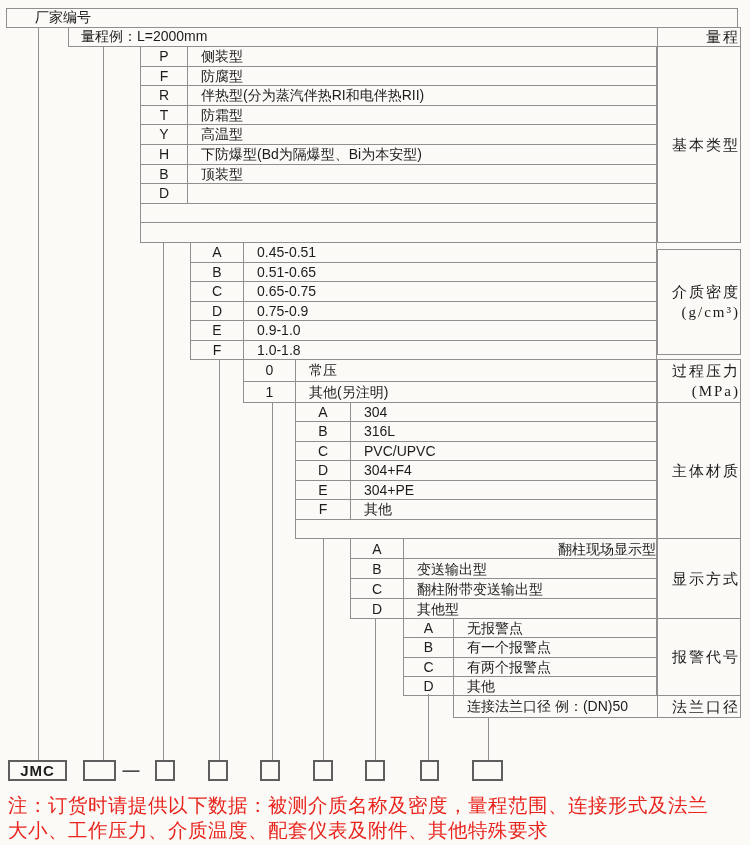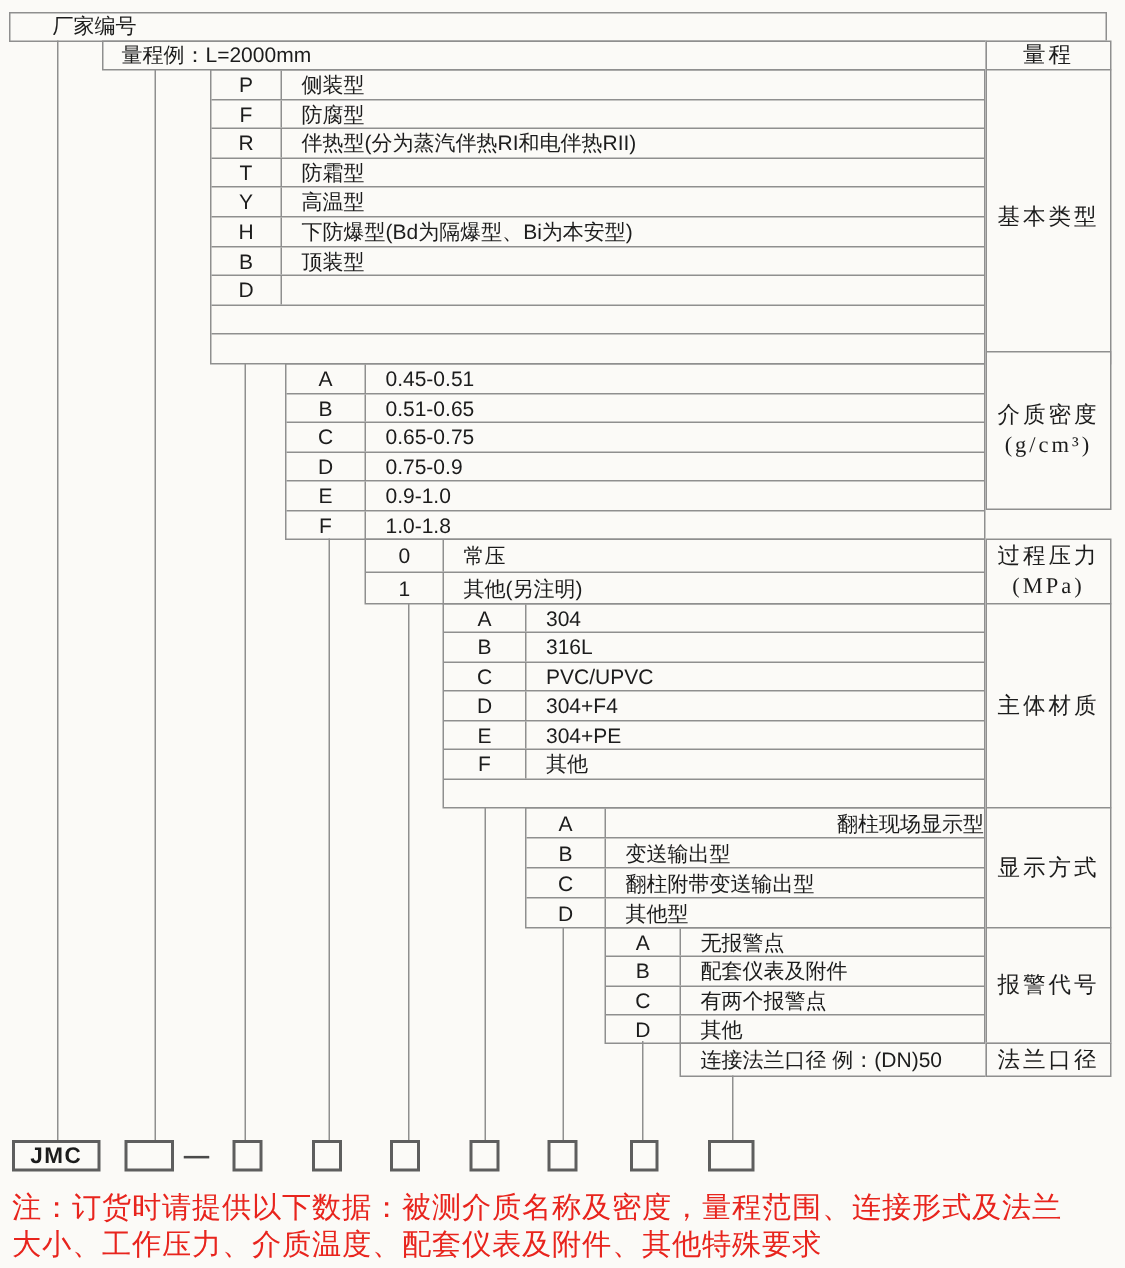--- a/index.html
+++ b/index.html
@@ -21,21 +21,21 @@
   .block{position:absolute;border:1px solid var(--table-border,#8f8f8f)}
   .trow{display:flex;border-bottom:1px solid var(--table-border,#8f8f8f)}
   .trow:last-child{border-bottom:none}
   .tcode{flex:none;border-right:1px solid var(--table-border,#8f8f8f);text-align:center;font-size:14px}
   .tcode.nodiv{border-right:none}
   .tdesc{flex:1;padding-left:13px;font-size:14px;white-space:nowrap;overflow:hidden}
 
   .label-cell{
     position:absolute;left:657px;width:84px;
     border:1px solid var(--table-border,#8f8f8f);
-    display:flex;flex-direction:column;justify-content:center;align-items:center;
+    display:flex;flex-direction:column;justify-content:center;align-items:flex-end;
     font-family:"Liberation Serif","DejaVu Serif",serif;
     font-size:15px;letter-spacing:2px;color:var(--text,#1c1c1c);
     background:var(--background,#fbfaf7);
   }
   .label-line{line-height:20px;white-space:nowrap}
 
   .dropline{position:absolute;width:1px;background:var(--table-border,#8f8f8f)}
 
   .cbox{position:absolute;top:760px;height:21px;border:2px solid var(--box-border,#5e5e5e)}
   .cbox.model{display:flex;align-items:center;justify-content:center;
@@ -187,21 +187,21 @@
           <div class="tdesc" style="line-height: 20px;">其他型</div>
         </div>
       </div>
       <div class="block" style="left: 403px; top: 618px; width: 254px; height: 78px;">
         <div class="trow" style="height: 19.25px;">
           <div class="tcode" style="width: 50px; line-height: 19.25px;">A</div>
           <div class="tdesc" style="line-height: 19.25px;">无报警点</div>
         </div>
         <div class="trow" style="height: 19.25px;">
           <div class="tcode" style="width: 50px; line-height: 19.25px;">B</div>
-          <div class="tdesc" style="line-height: 19.25px;">配套仪表及附件</div>
+          <div class="tdesc" style="line-height: 19.25px;">有一个报警点</div>
         </div>
         <div class="trow" style="height: 19.25px;">
           <div class="tcode" style="width: 50px; line-height: 19.25px;">C</div>
           <div class="tdesc" style="line-height: 19.25px;">有两个报警点</div>
         </div>
         <div class="trow" style="height: 19.25px;">
           <div class="tcode" style="width: 50px; line-height: 19.25px;">D</div>
           <div class="tdesc" style="line-height: 19.25px;">其他</div>
         </div>
       </div>
@@ -211,21 +211,21 @@
     <span>连接法兰口径 例：(DN)50</span>
   </div>
 
   <div id="labels">
       <div class="label-cell" style="top: 27px; height: 20px;">
         <div class="label-line">量程</div>
       </div>
       <div class="label-cell" style="top: 46px; height: 197px;">
         <div class="label-line">基本类型</div>
       </div>
-      <div class="label-cell" style="top: 234px; height: 106px;">
+      <div class="label-cell" style="top: 249px; height: 106px;">
         <div class="label-line">介质密度</div>
         <div class="label-line">(g/cm³)</div>
       </div>
       <div class="label-cell" style="top: 359px; height: 44px;">
         <div class="label-line">过程压力</div>
         <div class="label-line">(MPa)</div>
       </div>
       <div class="label-cell" style="top: 402px; height: 137px;">
         <div class="label-line">主体材质</div>
       </div>

